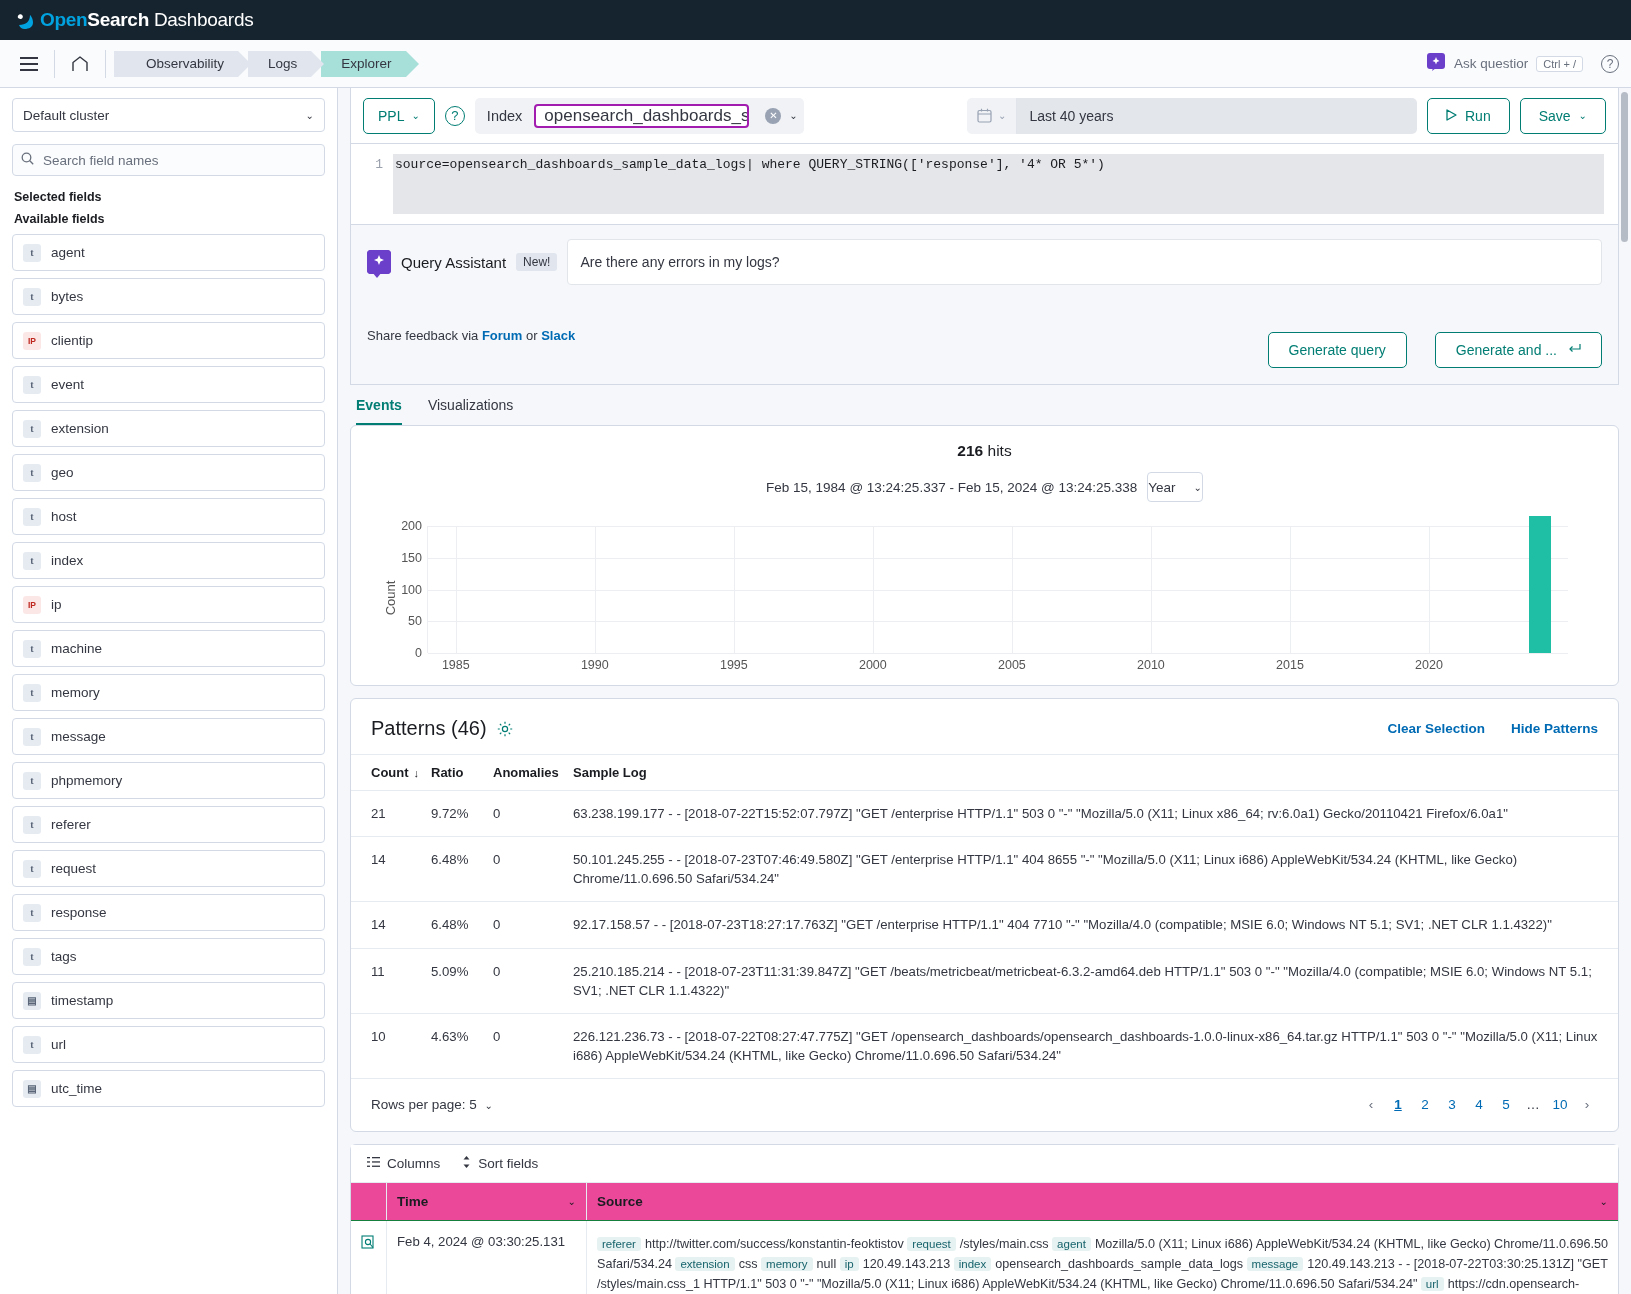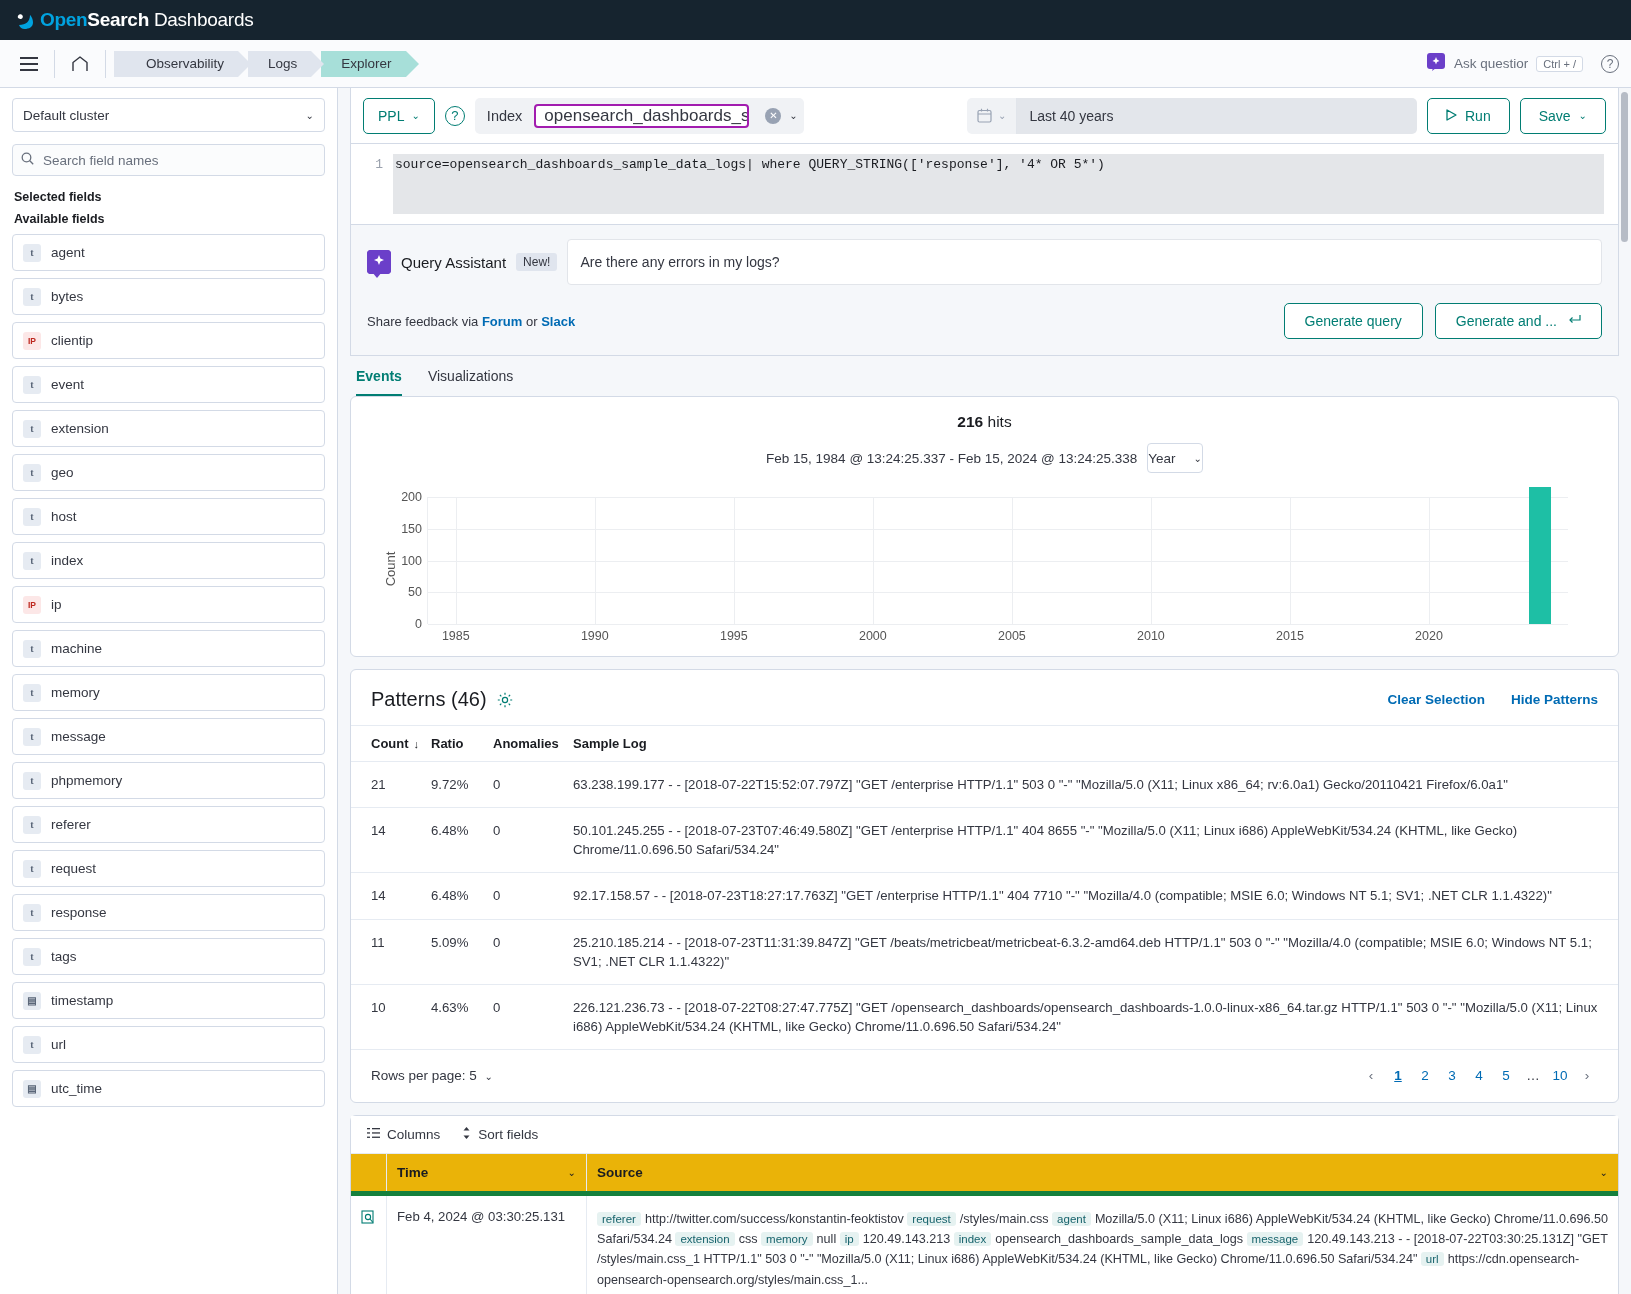--- a/index.html
+++ b/index.html
@@ -199,21 +199,21 @@
     padding: 2px 7px;
   }
   .qa-input {
     flex: 1; height: 46px; background: #fff; border: 1px solid #e2e5ea;
     border-radius: 4px; padding: 0 12px; font-size: 14px; color: #343741;
     font-family: Liberation Sans, sans-serif; outline: none;
   }
   .qa-bottom { display: flex; align-items: center; margin-top: 18px; }
   .qa-feedback { font-size: 13px; color: #343741; }
   .qa-feedback a { color: #006bb4; text-decoration: none; font-weight: 600; }
-  .qa-actions { margin-left: auto; display: flex; gap: 12px; }
+  .qa-actions { margin-left: auto; display: flex; gap: 28px; margin-top: 29px; }
   .qa-btn {
     border: 1px solid #017d73; border-radius: 5px; background: #fff; color: #017d73;
     height: 36px; padding: 0 20px; display: flex; align-items: center; gap: 10px;
     font-size: 14px; cursor: pointer;
   }
 
   
   .tabs { display: flex; gap: 26px; padding: 12px 6px 0 6px; }
   .tab {
     font-size: 14px; color: #343741; padding-bottom: 10px; cursor: pointer;
@@ -305,21 +305,21 @@
   .pg.arrow { color: #69707d; }
   .pg.dots { color: #343741; cursor: default; }
 
   
   .dtable-toolbar {
     display: flex; align-items: center; gap: 22px; padding: 11px 16px;
     background: #fff; border-bottom: 1px solid #e6ebf2;
   }
   .dt-tool { display: flex; align-items: center; gap: 7px; font-size: 13.5px; color: #343741; cursor: pointer; }
   .dthead {
-    display: flex; background: #eab308; border-bottom: 5px solid #15803d;
+    display: flex; background: #ec4899; border-bottom: 1px solid #15803d;
     font-size: 13.5px; font-weight: 700; color: #1a1c21;
   }
   .dth-exp { width: 36px; border-right: 1px solid #e6ebf2; }
   .dth-time {
     width: 200px; padding: 11px 10px; display: flex; align-items: center;
     border-right: 1px solid #e6ebf2; cursor: pointer;
   }
   .dth-src { flex: 1; padding: 11px 10px; display: flex; align-items: center; }
   .dt-caret { margin-left: auto; font-size: 10px; font-weight: 400; }
   .drow { display: flex; border-bottom: 1px solid #e6ebf2; }

